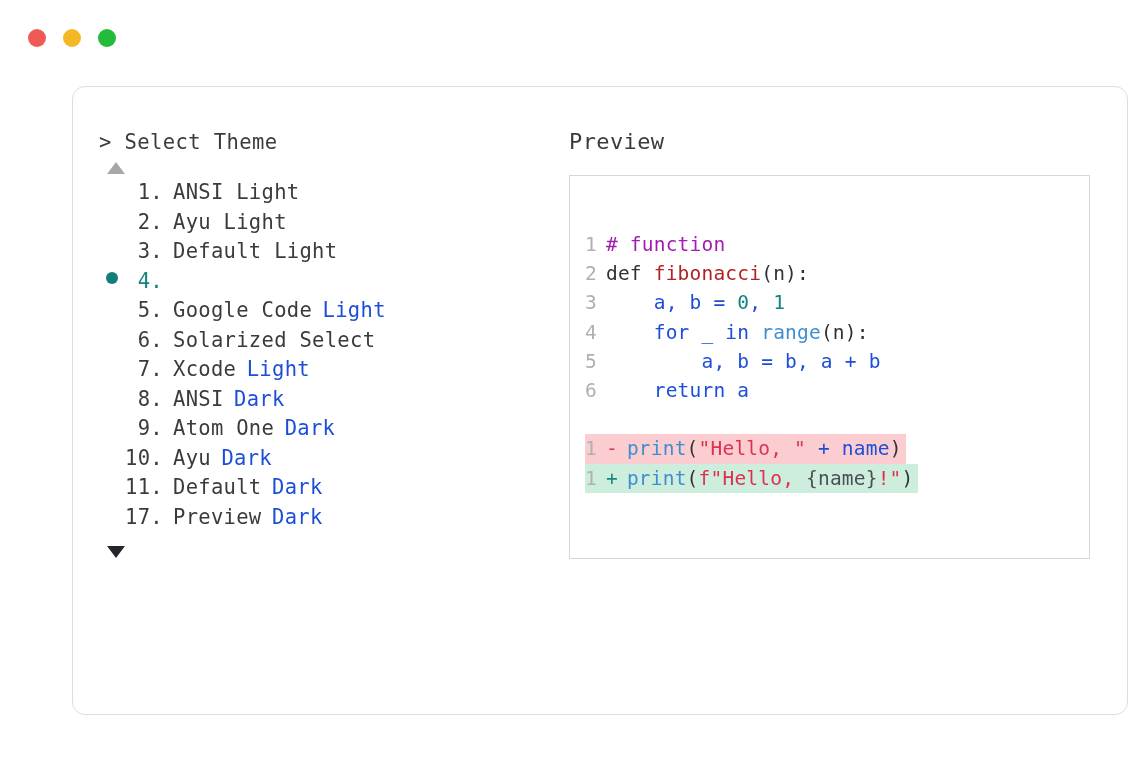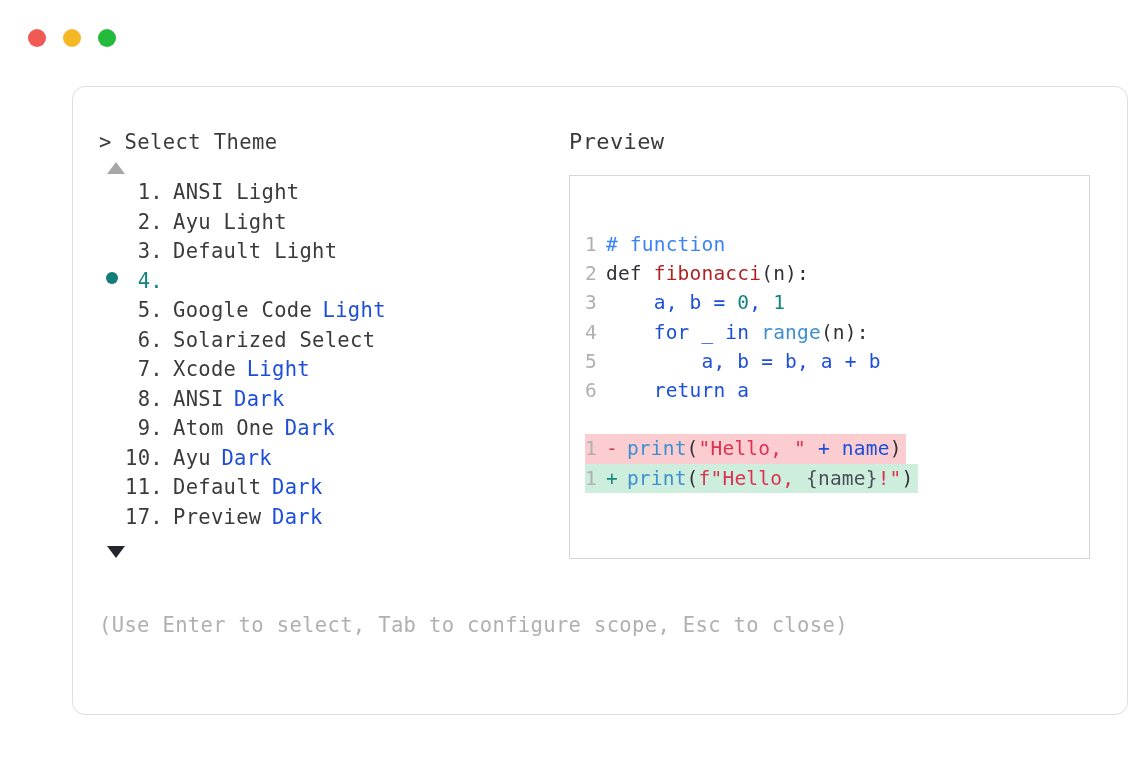--- a/index.html
+++ b/index.html
@@ -199,21 +199,21 @@
     padding-right: 4px;
   }
   .diff-line.minus .diff-inner { background: #fbcdd1; }
   .diff-line.plus  .diff-inner { background: #cdeedc; }
   .diff-line .ln { color: #b0b0b0; margin-right: 9px; }
   .diff-sign { margin-right: 9px; }
   .diff-line.minus .diff-sign { color: #d03a4a; }
   .diff-line.plus  .diff-sign { color: #18897e; }
 
   
-  .tok-comment  { color: #3b82f6; }
+  .tok-comment  { color: #a21caf; }
   .tok-kw       { color: #2f3136; }
   .tok-fn       { color: #b22222; }
   .tok-plain    { color: #1d4ed8; }
   .tok-num      { color: #10847f; }
   .tok-builtin  { color: #3d8fd1; }
   .tok-str      { color: #e03050; }
   .tok-interp   { color: #4a4f57; }
   .tok-punct    { color: #2f3136; }
 
   
@@ -269,16 +269,15 @@
           <div id="preview-box">
             <div class="code-area" id="code-area"><div class="code-line"><span class="ln">1</span><span class="src"><span class="tok-comment"># function</span></span></div><div class="code-line"><span class="ln">2</span><span class="src"><span class="tok-kw">def </span><span class="tok-fn">fibonacci</span><span class="tok-punct">(n):</span></span></div><div class="code-line"><span class="ln">3</span><span class="src"><span class="tok-plain">    a, b = </span><span class="tok-num">0</span><span class="tok-plain">, </span><span class="tok-num">1</span></span></div><div class="code-line"><span class="ln">4</span><span class="src"><span class="tok-plain">    for _ in </span><span class="tok-builtin">range</span><span class="tok-punct">(n):</span></span></div><div class="code-line"><span class="ln">5</span><span class="src"><span class="tok-plain">        a, b = b, a + b</span></span></div><div class="code-line"><span class="ln">6</span><span class="src"><span class="tok-plain">    return a</span></span></div></div>
             <div class="spacer-line"></div>
             <div class="code-area" id="diff-area"><div class="diff-line minus"><span class="diff-inner"><span class="ln">1</span><span class="diff-sign">-</span><span class="src"><span class="tok-builtin">print</span><span class="tok-punct">(</span><span class="tok-str">"Hello, "</span><span class="tok-plain"> + name</span><span class="tok-punct">)</span></span></span></div><div class="diff-line plus"><span class="diff-inner"><span class="ln">1</span><span class="diff-sign">+</span><span class="src"><span class="tok-builtin">print</span><span class="tok-punct">(</span><span class="tok-str">f"Hello, </span><span class="tok-interp">{name}</span><span class="tok-str">!"</span><span class="tok-punct">)</span></span></span></div></div>
           </div>
         </div>
 
       </div>
     </div>
 
-    <div id="footer-hint">(Use Enter to select, Tab to configure scope, Esc to close)</div>
   </div>
 
 </div>
 
 </body></html>

